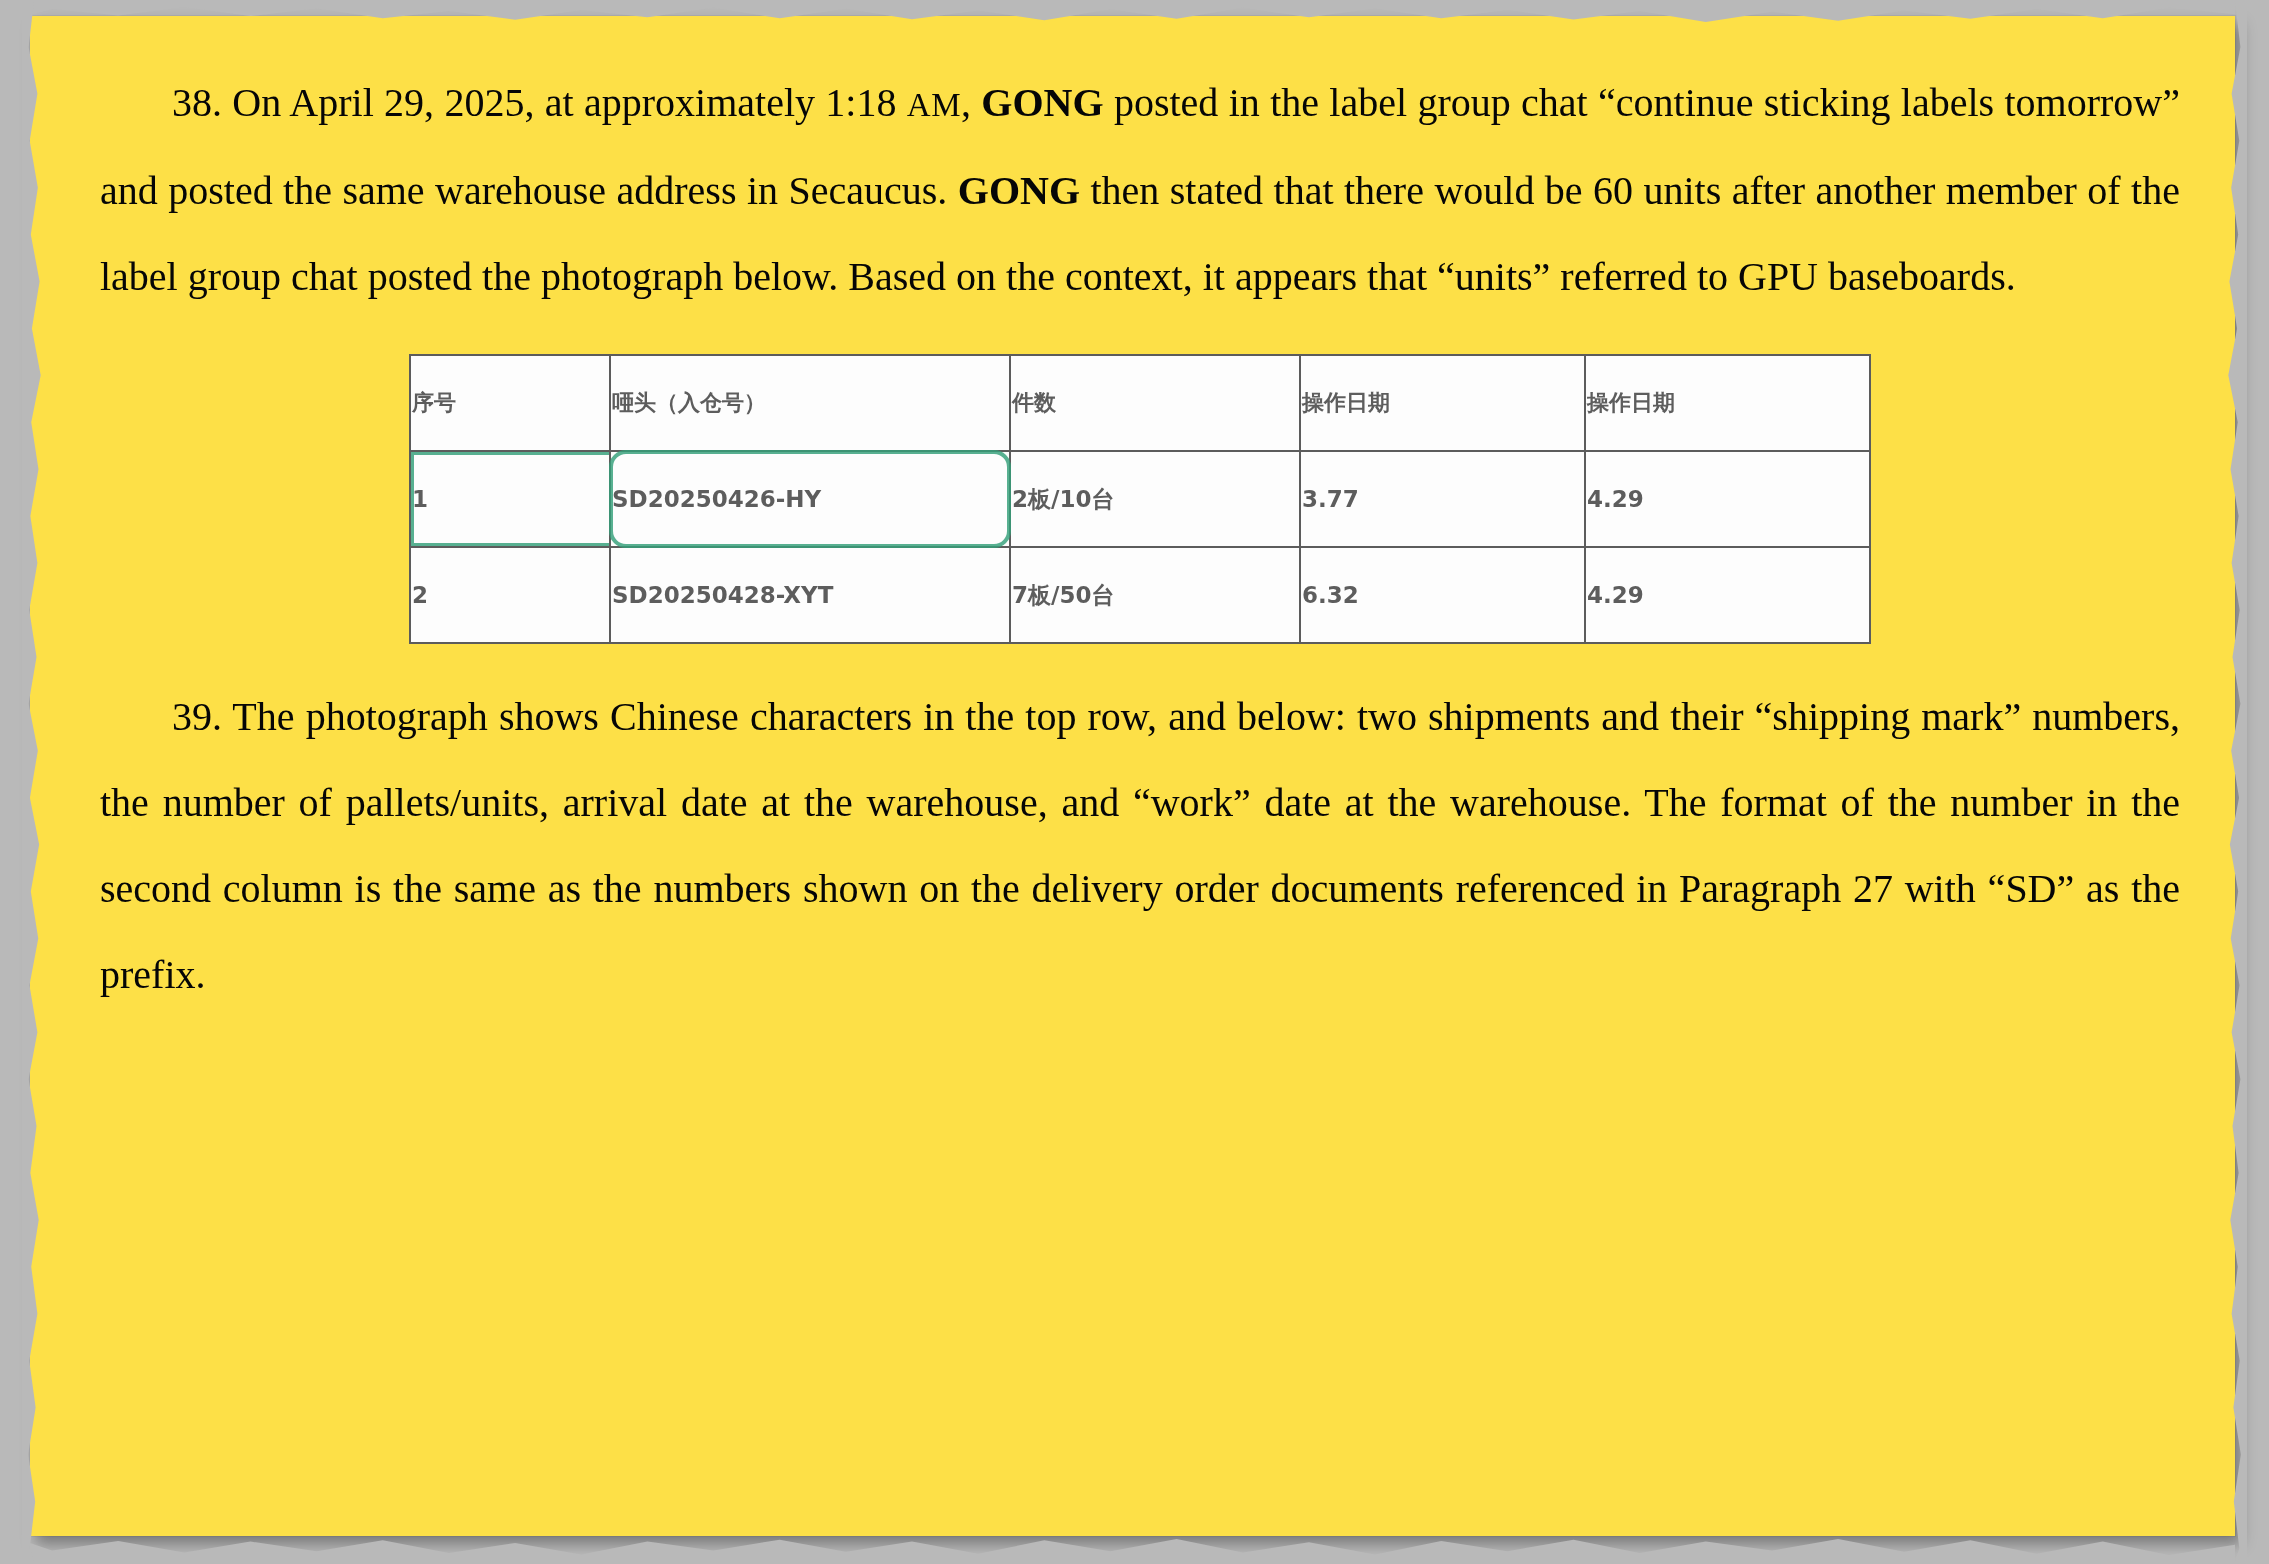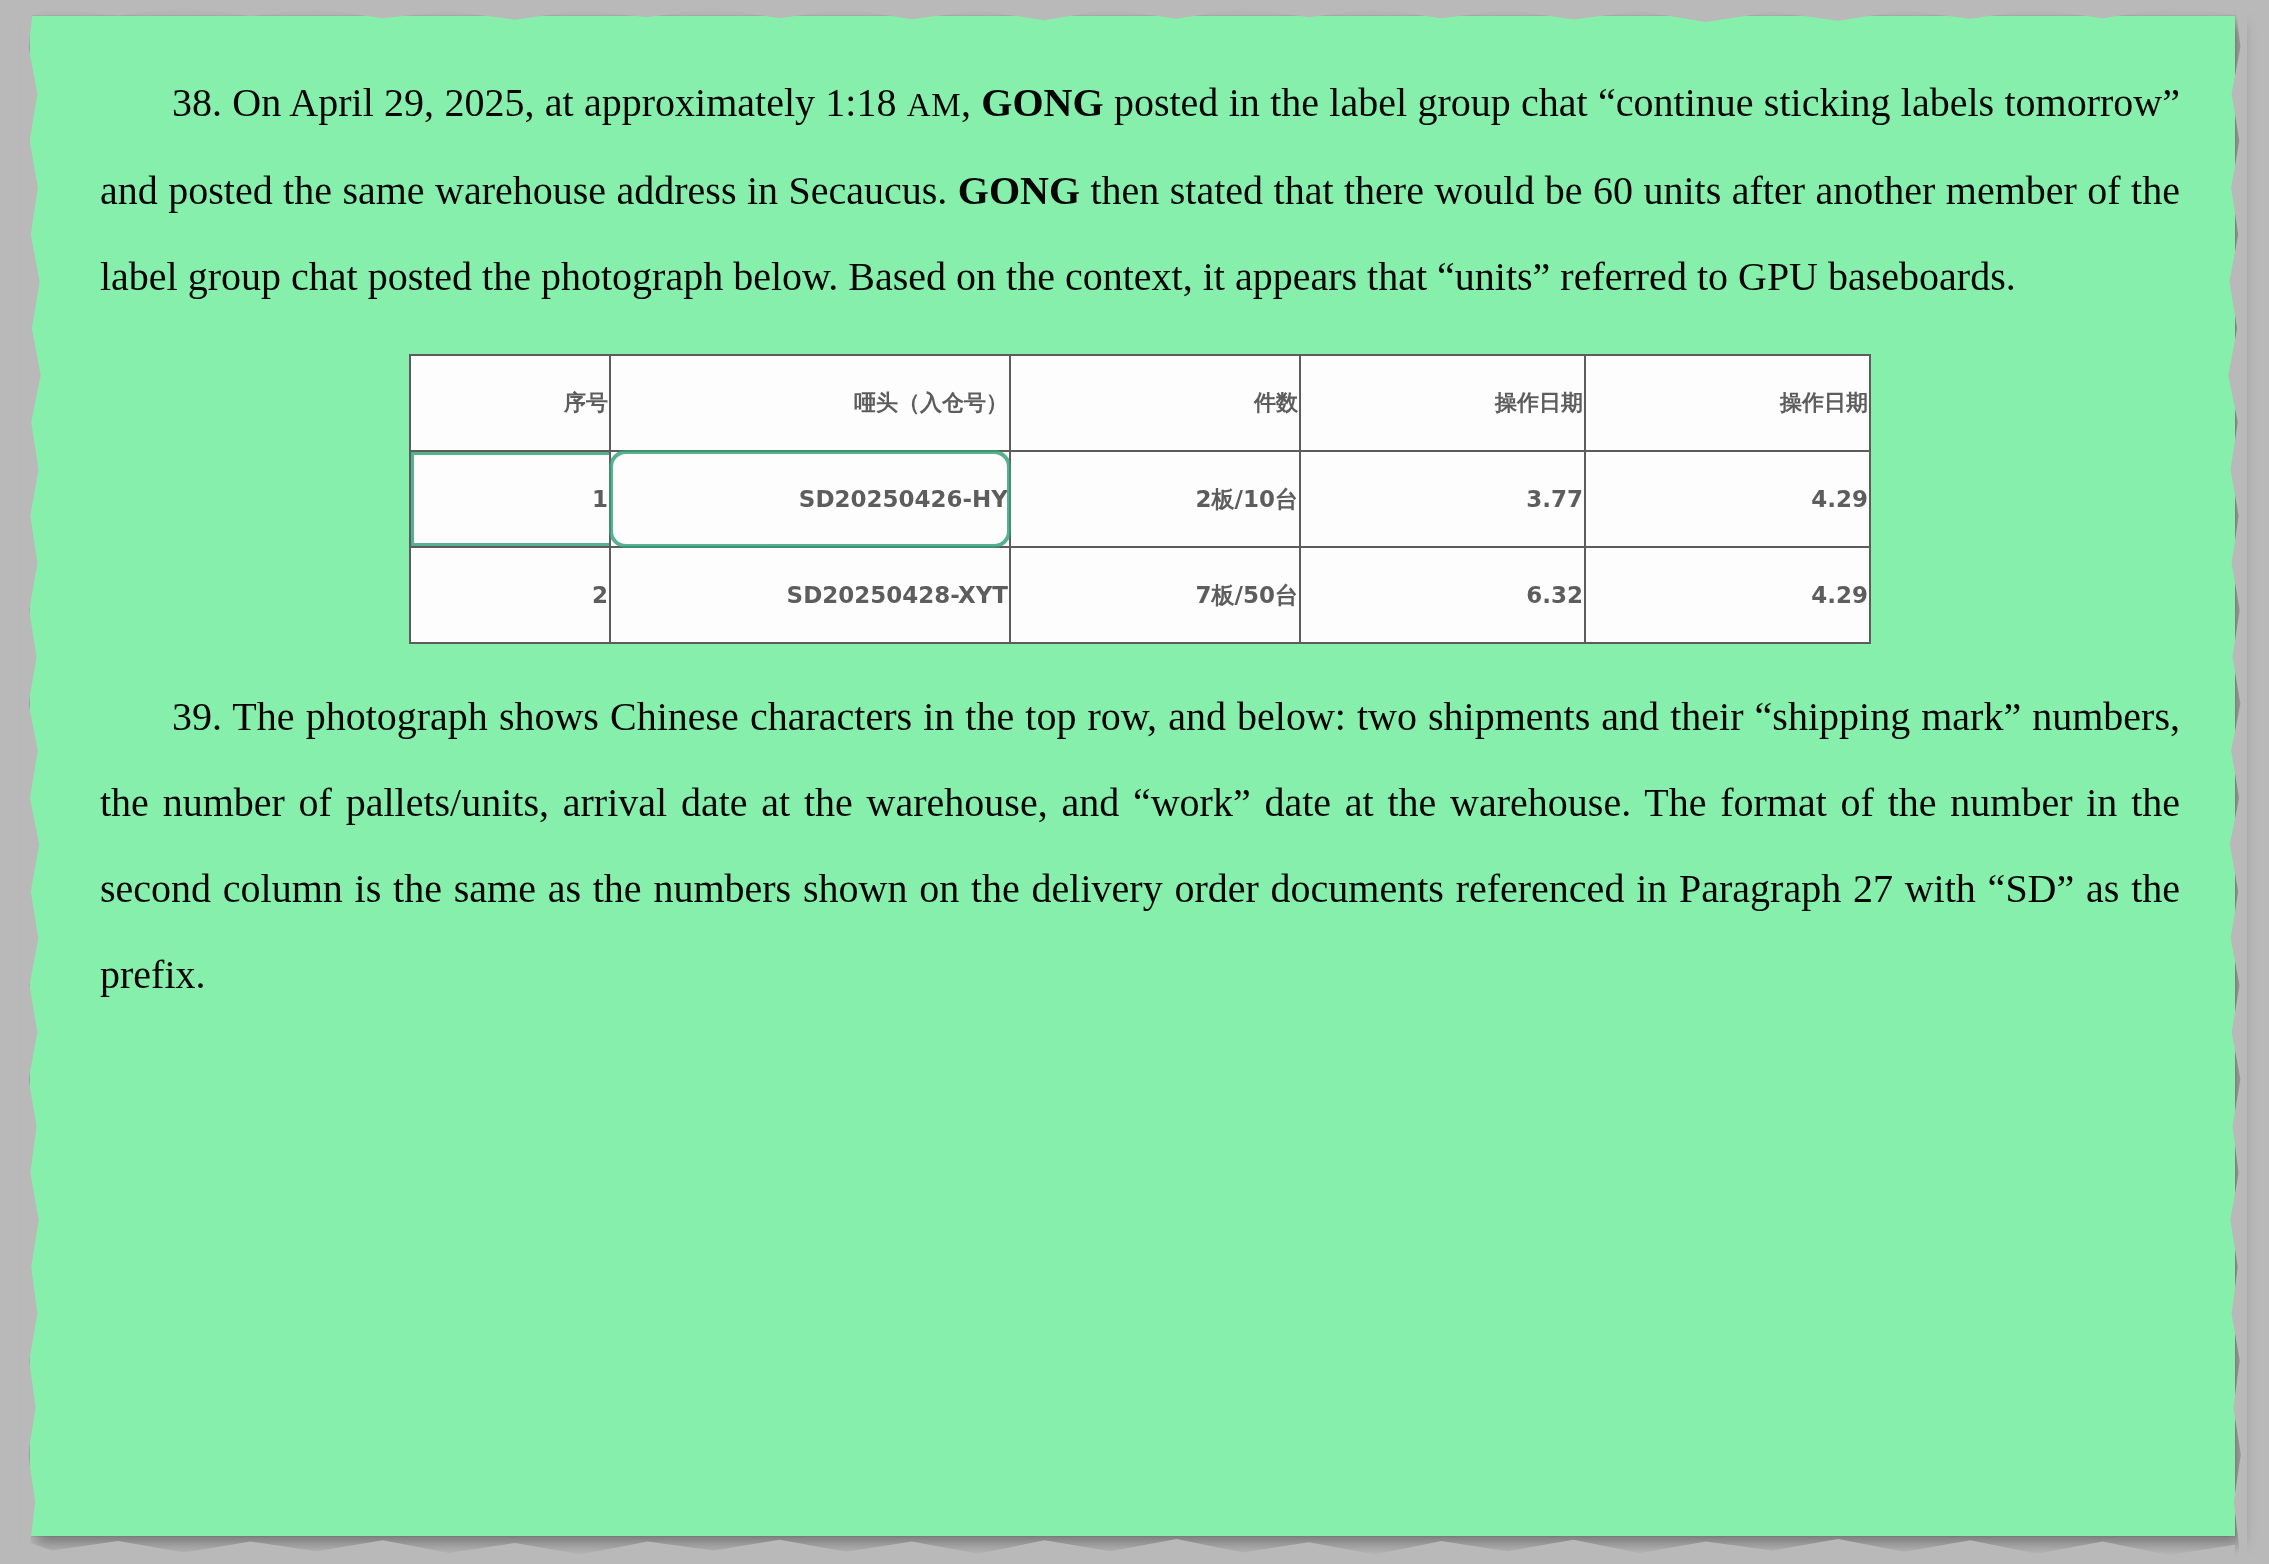--- a/index.html
+++ b/index.html
@@ -17,21 +17,21 @@
     height: 1564px;
     background: #b9b9b9;
   }
   
   .sheet {
     position: absolute;
     left: 30px;
     top: 16px;
     width: 2205px;
     height: 1520px;
-    background: #86efac;
+    background: #fde047;
     box-shadow: 0 0 0 1px rgba(0,0,0,0.05), 6px 8px 14px rgba(0,0,0,0.35);
     text-decoration: underline;
   }
   
   .tear {
     position: absolute;
     background: #b9b9b9;
     pointer-events: none;
   }
   .tear-top {
@@ -94,21 +94,21 @@
   }
   table.photo-table {
     border-collapse: collapse;
     width: 1460px;
     background: #fdfdfd;
     table-layout: fixed;
     filter: blur(0.45px);
   }
   table.photo-table td, table.photo-table th {
     border: 2px solid #5c5c5c;
-    text-align: right;
+    text-align: left;
     font-family: "DejaVu Sans", sans-serif;
     color: #3a3a3a;
     height: 92px;
     font-size: 23px;
     font-weight: 600;
     opacity: 0.82;
   }
   table.photo-table th { font-size: 22px; }
   table.photo-table col.c1 { width: 200px; }
   table.photo-table col.c2 { width: 400px; }

